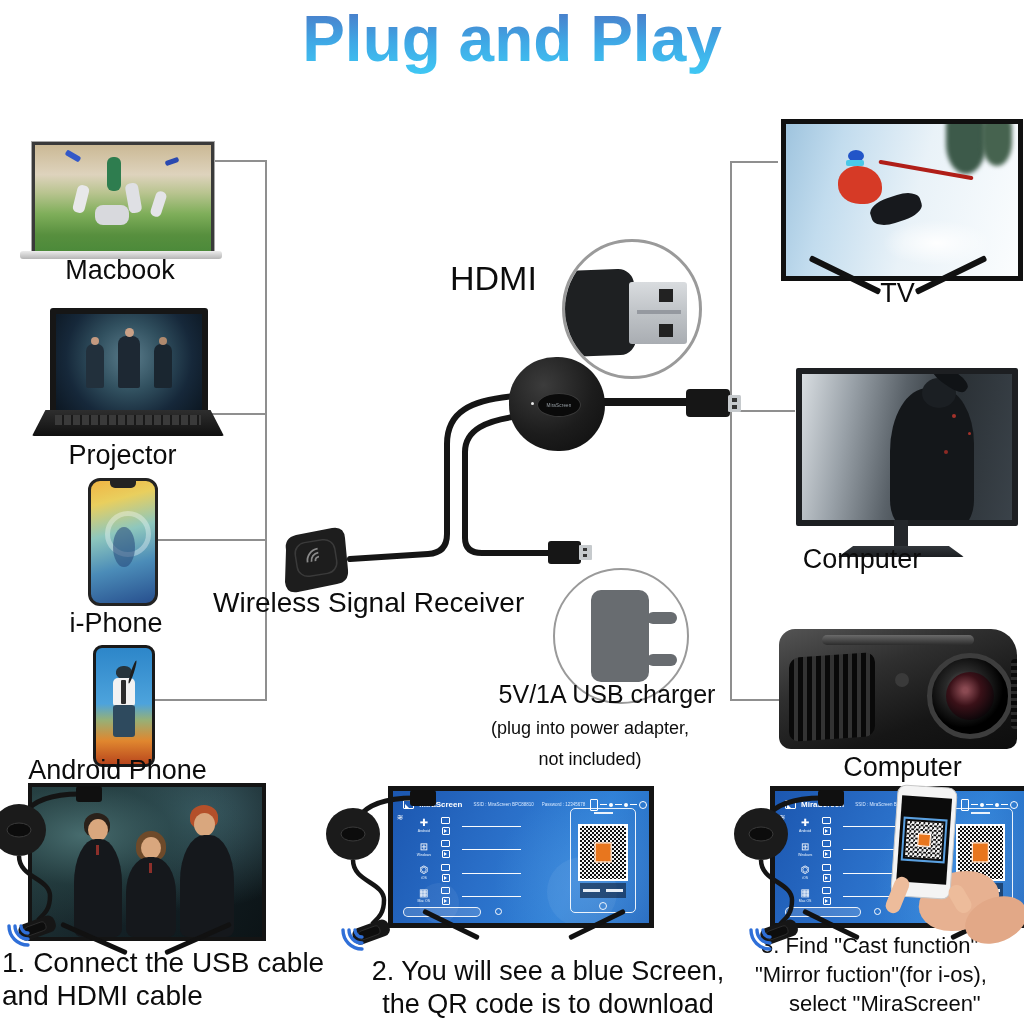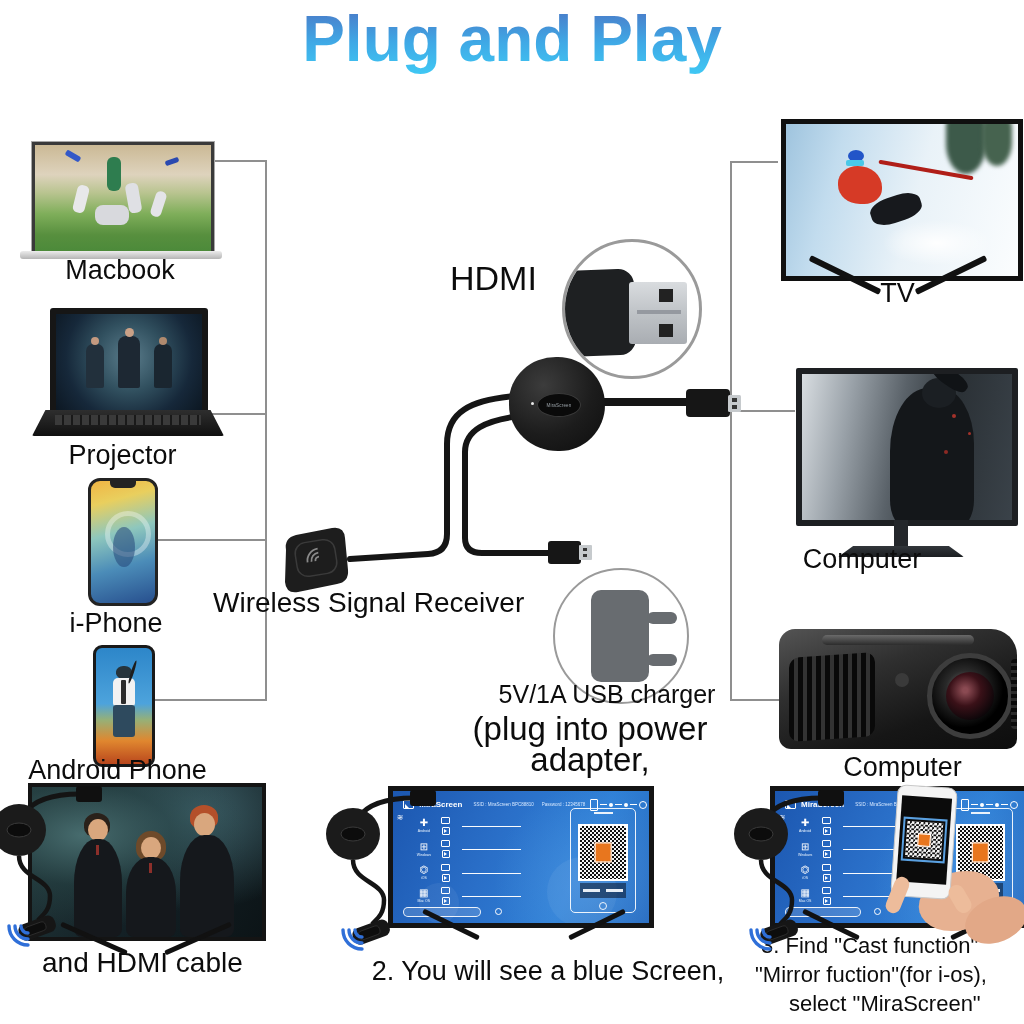--- a/index.html
+++ b/index.html
@@ -63,21 +63,21 @@
     background:radial-gradient(circle at 36% 30%,#3c3c3c 0%,#1c1c1c 55%,#0d0d0d 100%)}
   .dongle-oval{position:absolute;left:28px;top:36px;width:42px;height:22px;border-radius:50%;
     background:#0a0a0a;border:1px solid #3a3a3a;display:flex;align-items:center;justify-content:center}
   .dongle-brand{font-size:4.5px;color:#9aa2a8;letter-spacing:.2px}
   .dongle-led{position:absolute;left:22px;top:45px;width:3px;height:3px;border-radius:50%;background:#e8e8e8}
   .recv-label{left:213px;top:587px;width:360px;font-size:28px;white-space:nowrap;z-index:2}
   .chg-circle{left:553px;top:568px;width:132px;height:132px;border-width:2px}
   .chg-body{position:absolute;left:36px;top:20px;width:58px;height:92px;border-radius:10px;background:#686c70}
   .chg-prong{position:absolute;width:30px;height:12px;border-radius:6px;background:#686c70}
   .chg-label{left:457px;top:680px;width:300px;font-size:25px;text-align:center;z-index:3}
-  .chg-note{left:440px;top:713px;width:300px;font-size:33px;text-align:center;line-height:31px;z-index:3}
+  .chg-note{left:440px;top:713px;width:300px;font-size:18px;text-align:center;line-height:31px;z-index:3}
   
   .btv{border:4px solid #141414;overflow:hidden;z-index:4;background:#000}
   .btv1{left:28px;top:783px;width:230px;height:150px;
     background:radial-gradient(ellipse at 22% 32%,#476c6e 0%,rgba(40,70,72,.5) 35%,transparent 65%),
                radial-gradient(ellipse at 72% 18%,#3c5e66 0%,transparent 55%),
                linear-gradient(120deg,#23393c 0%,#132025 55%,#0c1417 100%)}
   .btv2{left:388px;top:786px;width:256px;height:132px;border-width:5px}
   .btv3{left:770px;top:786px;width:250px;height:132px;border-width:5px}
   .fig-head{position:absolute;border-radius:50%;background:#d9a77e}
   .fig-hair{position:absolute;border-radius:50% 50% 40% 40%}
@@ -286,20 +286,21 @@
   <div class="dongle-led"></div>
   <div class="dongle-oval">
     <span class="dongle-brand">MiraScreen</span>
   </div>
 </div>
 
 <div class="abs recv-label">Wireless Signal Receiver</div>
 <div class="abs chg-label">5V/1A USB charger</div>
 <div class="abs chg-note">
   <div>(plug into power adapter,</div>
+  <div>not included)</div>
 </div>
 
 <div class="abs btv btv1">
   <div class="fig-hair" style="left:52px;top:26px;width:26px;height:24px;background:#2a211a"></div>
   <div class="fig-head" style="left:56px;top:32px;width:20px;height:22px"></div>
   <div class="fig-body" style="left:42px;top:52px;width:48px;height:98px"></div>
   <div class="fig-tie" style="left:64px;top:58px"></div>
   <div class="fig-hair" style="left:104px;top:44px;width:30px;height:30px;background:#6e4a2a"></div>
   <div class="fig-head" style="left:109px;top:50px;width:20px;height:22px"></div>
   <div class="fig-body" style="left:94px;top:70px;width:50px;height:80px"></div>
@@ -561,22 +562,24 @@
       <rect x="36" y="146" width="22" height="9" rx="4" fill="#0d0d0d" stroke="#333" stroke-width="0.7"></rect>
     </g>
   <g stroke="#2f6fd8" stroke-width="3.4" fill="none" stroke-linecap="round">
     <circle cx="40" cy="148" r="7" stroke-dasharray="11 33.1" transform="rotate(90 40 148)"></circle>
     <circle cx="40" cy="148" r="13" stroke-dasharray="20.4 61.3" transform="rotate(90 40 148)"></circle>
     <circle cx="40" cy="148" r="19" stroke-dasharray="29.8 89.6" transform="rotate(90 40 148)"></circle>
   </g>
 </svg>
 
 <div class="abs cap cap1">
-  <div style="margin-left:40px">and HDMI cable</div>
+  <div>1. Connect the USB cable</div>
+  <div style="">and HDMI cable</div>
 </div>
 <div class="abs cap cap2">
   <div>2. You will see a blue Screen,</div>
+  <div>the QR code is to download</div>
 </div>
 <div class="abs cap cap3">
   <div style="margin-left:6px">3. Find "Cast function"</div>
   <div>"Mirror fuction"(for i-os),</div>
   <div style="margin-left:34px">select "MiraScreen"</div>
 </div>
 
 </body></html>

